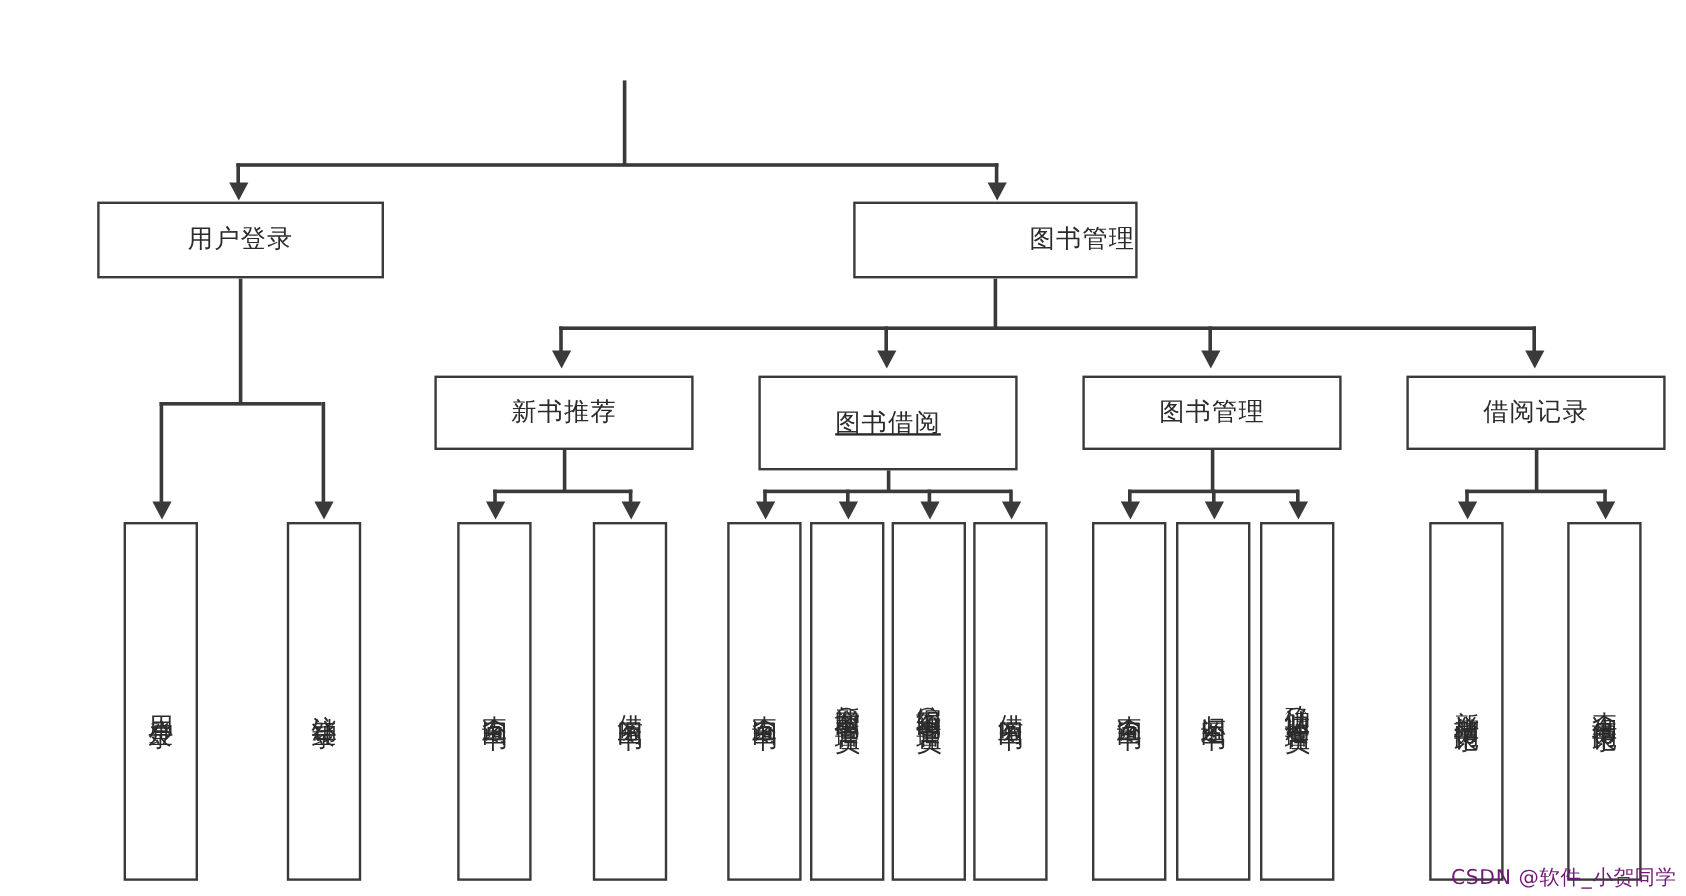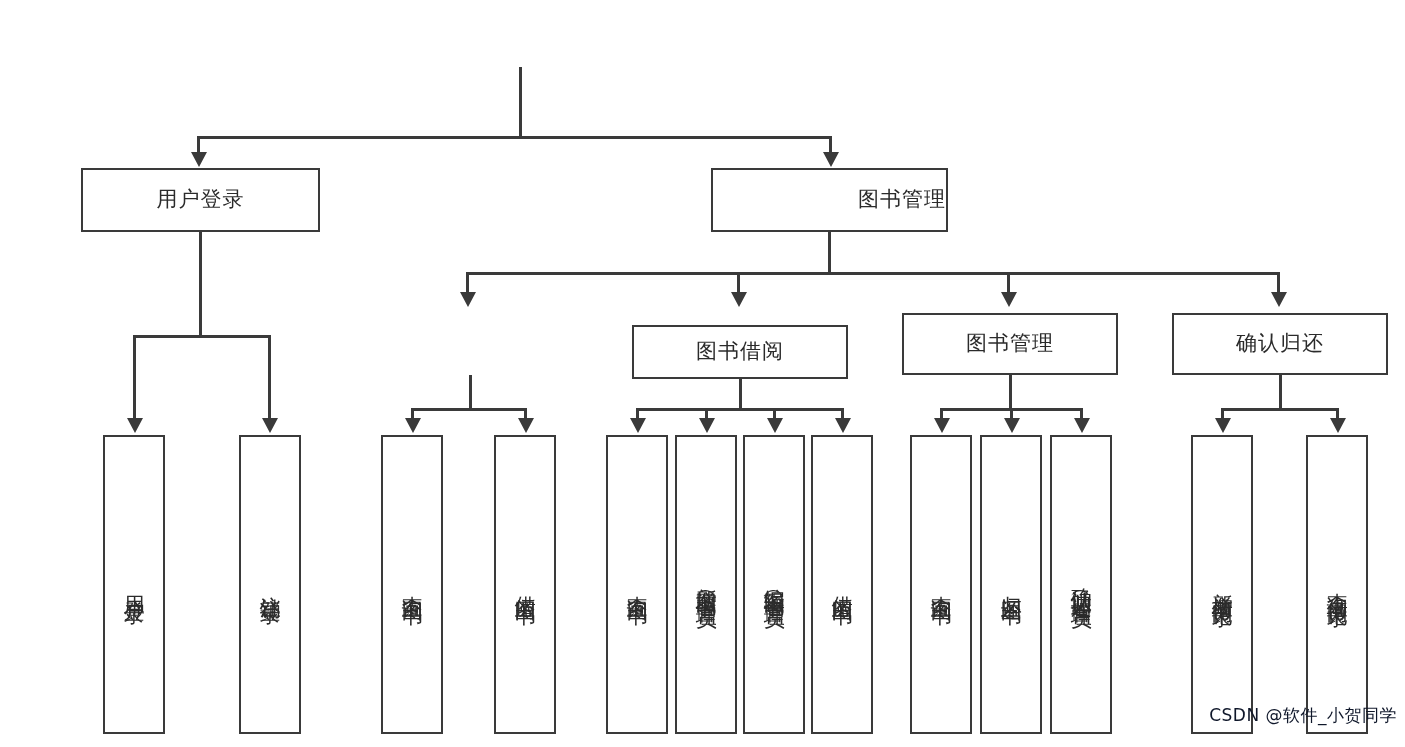--- a/index.html
+++ b/index.html
@@ -60,23 +60,23 @@
     width: 0;
     height: 0;
     border-left: 8px solid transparent;
     border-right: 8px solid transparent;
     border-top: 15px solid #3a3a3a;
     z-index: 2;
   }
   #watermark {
     position: absolute;
     right: 8px;
-    bottom: 20px;
+    bottom: 4px;
     font-size: 17px;
-    color: #0f172a;
+    color: #701a75;
     letter-spacing: 0.5px;
     white-space: nowrap;
     z-index: 5;
   }
 </style>
 </head>
 <body>
 
 <div id="canvas">
 
@@ -108,28 +108,31 @@
   <div class="edge h" style="left:466px; top:272px; width:814px;"></div>
   <div class="edge v" style="left:466px; top:272px; height:22px;"></div>
   <div class="arrow" style="left:460px; top:292px;"></div>
   <div class="edge v" style="left:737px; top:272px; height:22px;"></div>
   <div class="arrow" style="left:731px; top:292px;"></div>
   <div class="edge v" style="left:1007px; top:272px; height:22px;"></div>
   <div class="arrow" style="left:1001px; top:292px;"></div>
   <div class="edge v" style="left:1277px; top:272px; height:22px;"></div>
   <div class="arrow" style="left:1271px; top:292px;"></div>
 
-  <div class="node horiz" style="left:632px; top:325px; width:216px; height:54px;">
+  <div class="node horiz" style="left:362px; top:313px; width:216px; height:62px;">
+    <span>新书推荐</span>
+  </div>
+  <div class="node horiz" style="left:632px; top:313px; width:216px; height:79px;text-decoration:underline;">
     <span>图书借阅</span>
   </div>
   <div class="node horiz" style="left:902px; top:313px; width:216px; height:62px;">
     <span>图书管理</span>
   </div>
   <div class="node horiz" style="left:1172px; top:313px; width:216px; height:62px;">
-    <span>确认归还</span>
+    <span>借阅记录</span>
   </div>
 
   <div class="edge v" style="left:469px; top:375px; height:35px;"></div>
   <div class="edge h" style="left:411px; top:408px; width:116px;"></div>
   <div class="edge v" style="left:411px; top:408px; height:12px;"></div>
   <div class="arrow" style="left:405px; top:418px;"></div>
   <div class="edge v" style="left:524px; top:408px; height:12px;"></div>
   <div class="arrow" style="left:518px; top:418px;"></div>
 
   <div class="edge v" style="left:739px; top:375px; height:35px;"></div>

